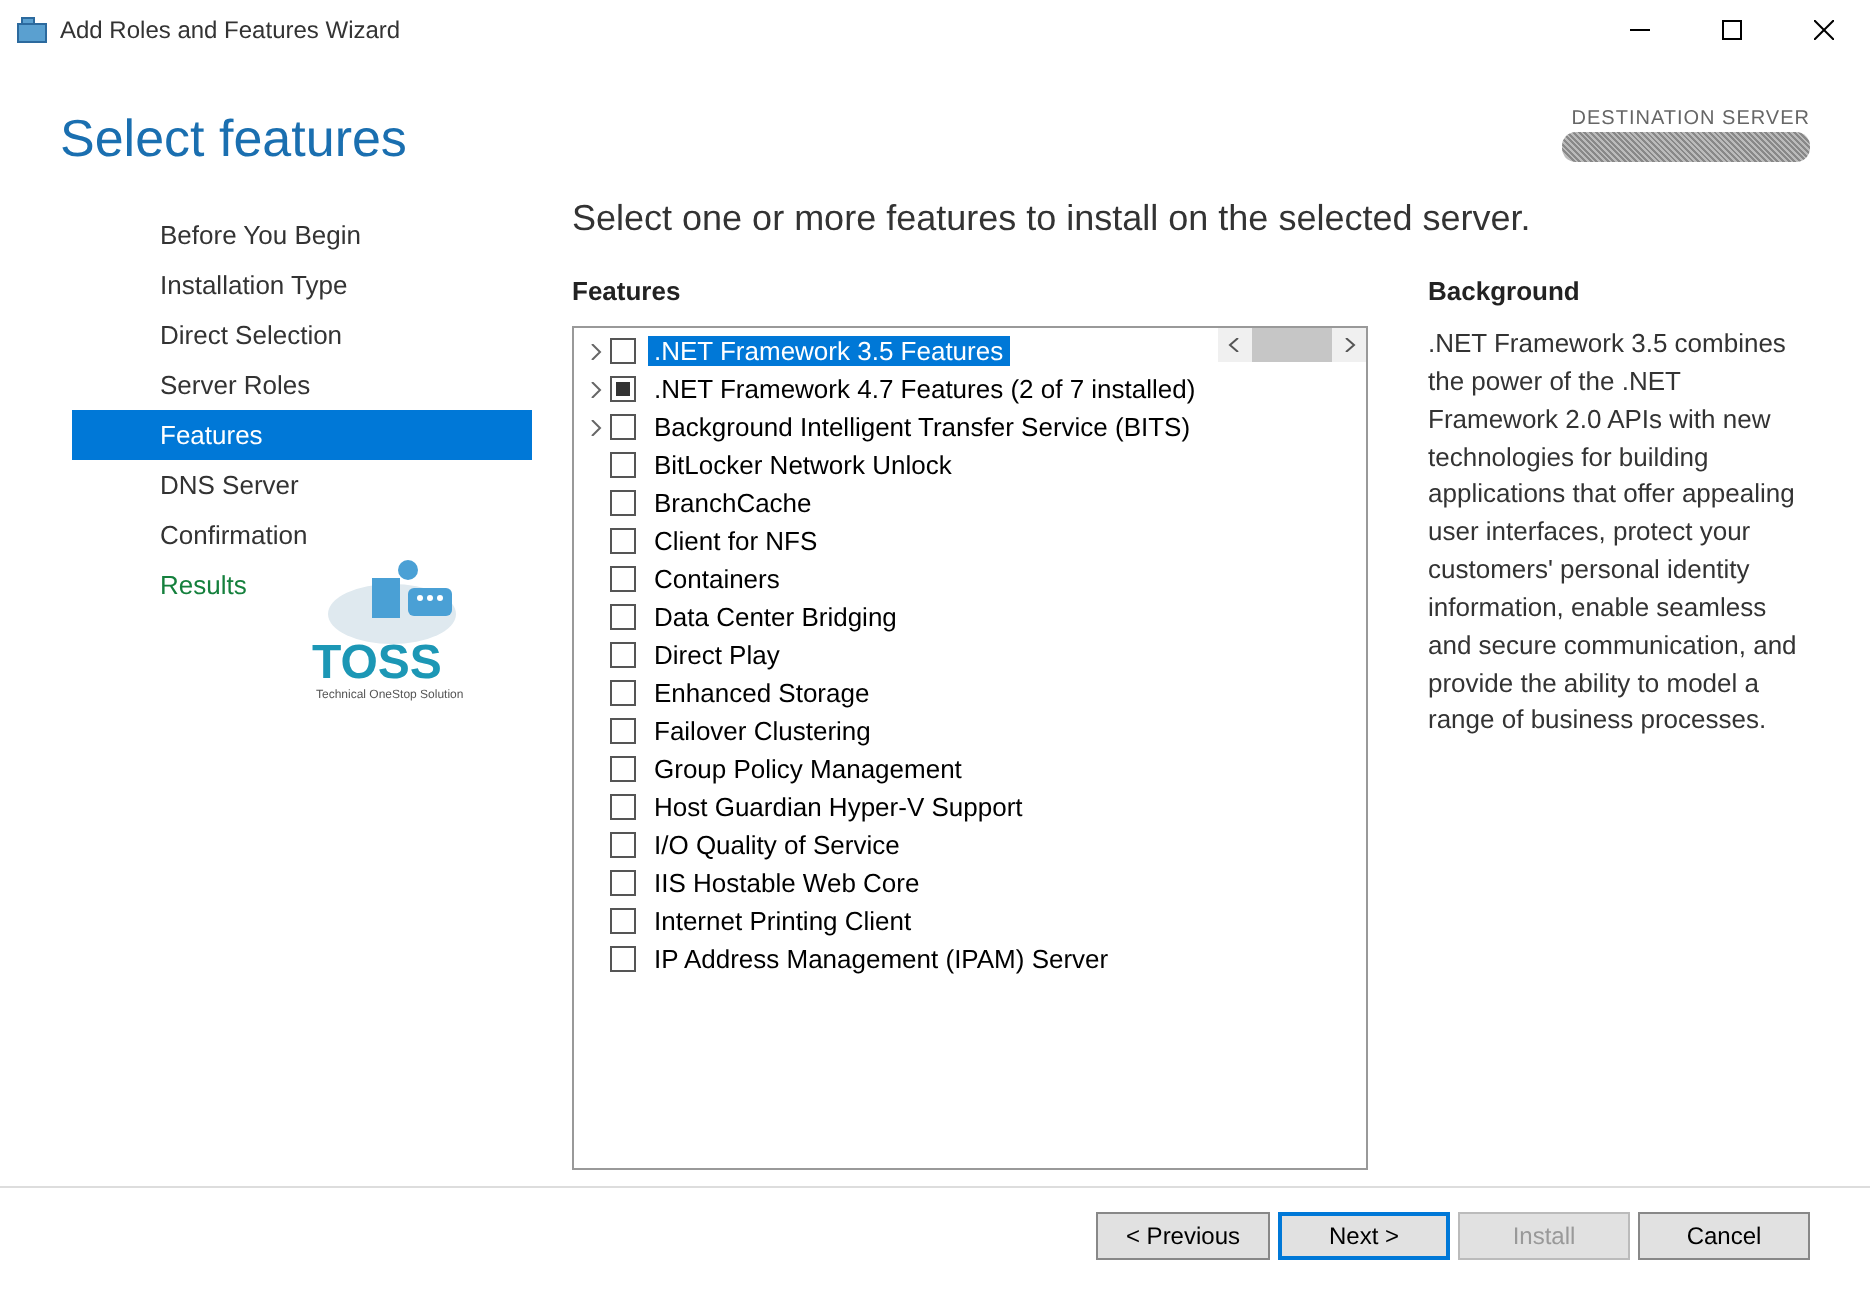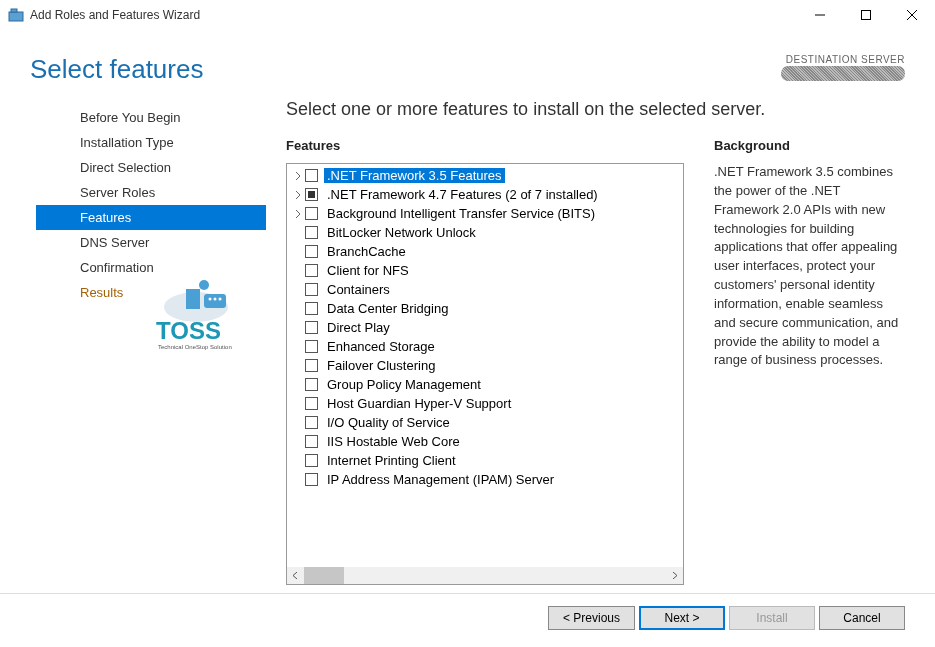--- a/index.html
+++ b/index.html
@@ -14,31 +14,31 @@
     .header { padding: 24px 30px 10px 30px; display: flex; justify-content: space-between; align-items: flex-start; }
     .page-title { font-size: 26px; color: #1a6fb0; font-weight: 300; }
     .dest-badge { text-align: right; font-size: 10px; color: #666; }
     .dest-label { letter-spacing: 0.5px; }
     .dest-blur { width: 124px; height: 15px; background: repeating-linear-gradient(45deg,#888,#888 1px,#bbb 1px,#bbb 2px); border-radius: 7px; margin-top: 1px; }
     
     .body { display: flex; padding: 0 0 0 0; height: 490px; margin-left: 36px; }
     .nav { width: 230px; padding: 10px 0 0 0; position: relative; }
     .nav-item { padding: 5px 0 5px 44px; font-size: 13px; color: #333; cursor: pointer; }
     .nav-item.active { background: #0078d7; color: #fff; }
-    .nav-item.disabled { color: #a16207; cursor: default; }
+    .nav-item.disabled { color: #15803d; cursor: default; }
     .watermark { position: absolute; left: 112px; top: 182px; }
     
     .main { flex: 1; padding: 4px 30px 0 20px; display: flex; flex-direction: column; }
     .instruction { font-size: 18px; color: #333; margin-bottom: 18px; }
     .columns { display: flex; gap: 30px; flex: 1; min-height: 0; }
     .col-left { width: 398px; display: flex; flex-direction: column; }
     .col-right { flex: 1; }
     .col-header { font-size: 13px; font-weight: 600; color: #222; margin-bottom: 10px; }
     
-    .tree-wrap { border: 1px solid #999; height: 456px; display: flex; flex-direction: column; }
+    .tree-wrap { border: 1px solid #999; height: 456px; display: flex; flex-direction: row; }
     .tree { flex: 1; overflow-y: scroll; overflow-x: hidden; padding: 2px 0; }
     .tree::-webkit-scrollbar { width: 17px; }
     .tree::-webkit-scrollbar-track { background: #f0f0f0; }
     .tree::-webkit-scrollbar-thumb { background: #c6c6c6; }
     .tree::-webkit-scrollbar-button { background: #f0f0f0; height: 17px; display: block; }
     .hscroll { height: 17px; background: #f0f0f0; display: flex; }
     .hscroll-btn { width: 17px; height: 17px; background: #f0f0f0; display: flex; align-items: center; justify-content: center; }
     .hscroll-thumb { width: 40px; height: 17px; background: #c6c6c6; }
     
     .node { display: flex; align-items: center; height: 19px; padding-left: 4px; font-size: 13px; }

